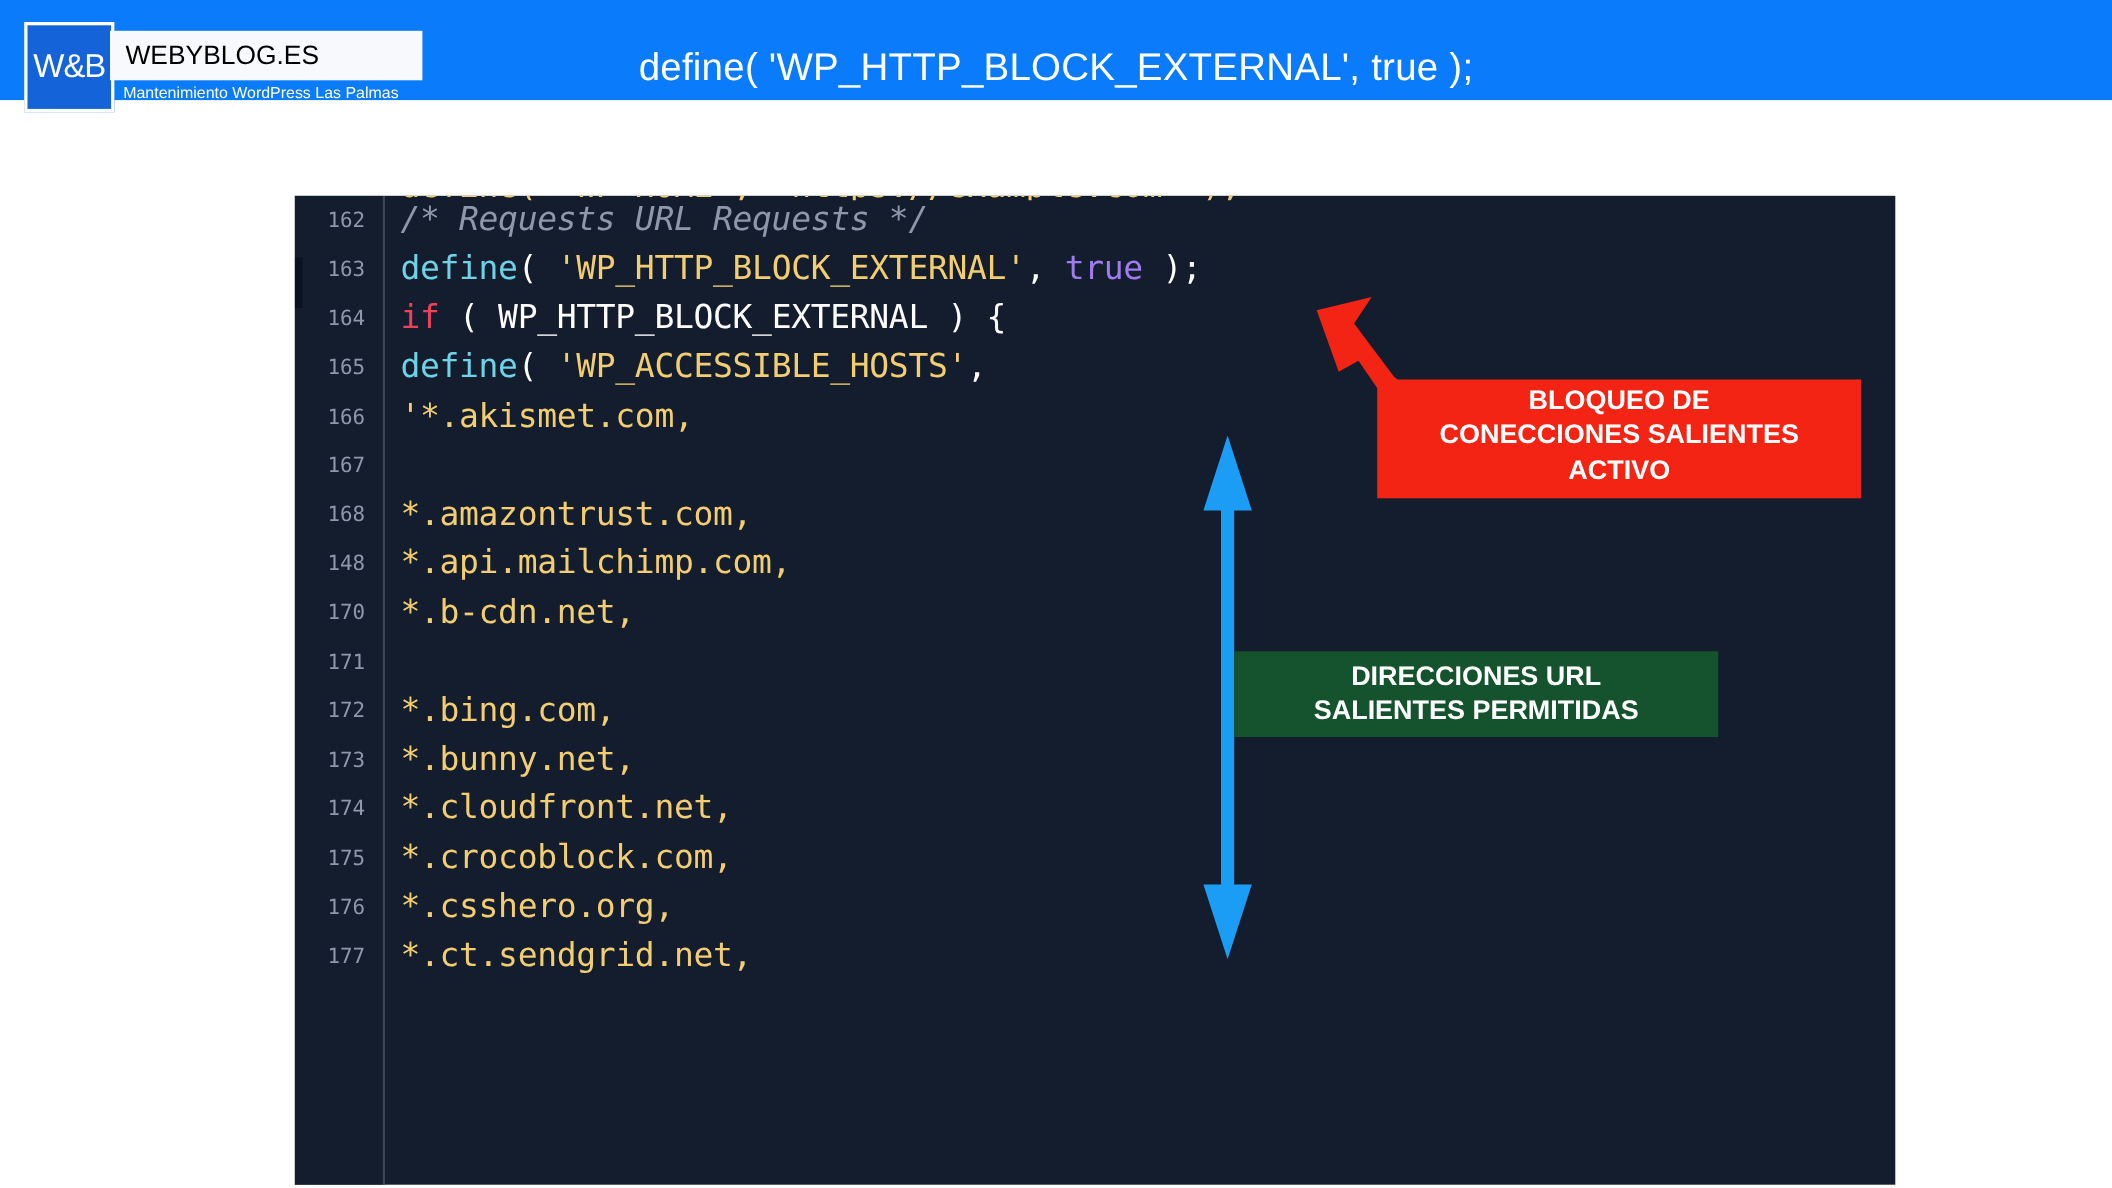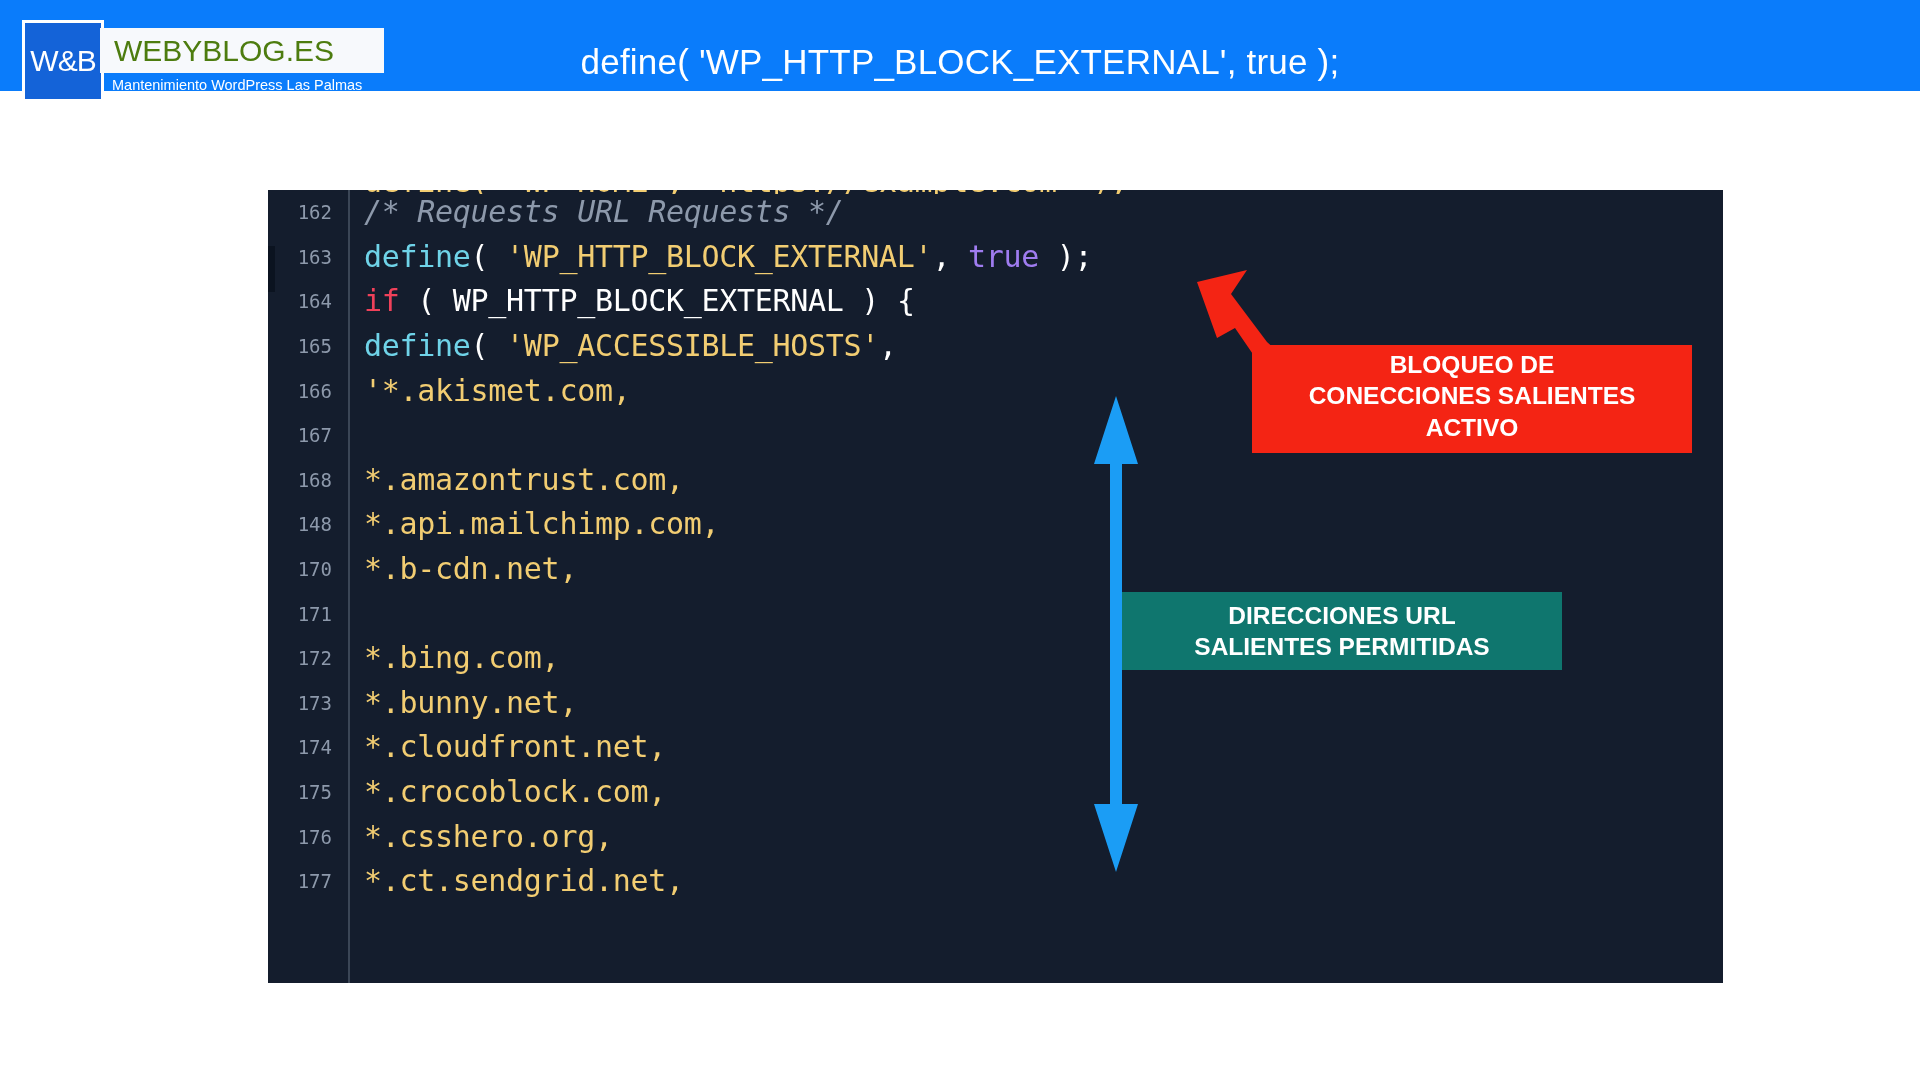--- a/index.html
+++ b/index.html
@@ -61,22 +61,22 @@
     left: 78px;
     top: 8px;
     width: 284px;
     height: 45px;
     background: #f7f9fc;
     display: flex;
     align-items: center;
     padding-left: 14px;
   }
   #brand-name {
-    color: #4d7c0f;
-    font-size: 30px;
+    color: #000000;
+    font-size: 24px;
     font-weight: 400;
     letter-spacing: 0px;
     white-space: nowrap;
   }
 
   #brand-tagline {
     position: absolute;
     left: 90px;
     top: 57px;
     color: #ffffff;
@@ -99,24 +99,23 @@
     letter-spacing: 0.2px;
     pointer-events: none;
   }
 
   
   #code-panel {
     position: absolute;
     left: 268px;
     top: 178px;
     width: 1455px;
-    height: 793px;
+    height: 899px;
     background: #141d2d;
     overflow: hidden;
-    margin-top: 12px;
   }
 
   #gutter-rail {
     position: absolute;
     left: 0; top: 0;
     width: 80px;
     height: 100%;
     background: #141d2d;
   }
   #gutter-divider {
@@ -216,21 +215,21 @@
     width: 110px;
     height: 95px;
   }
 
   #callout-allowed {
     position: absolute;
     left: 1122px;
     top: 592px;
     width: 440px;
     height: 78px;
-    background: #0f766e;
+    background: #14532d;
     display: flex;
     flex-direction: column;
     align-items: center;
     justify-content: center;
   }
   #callout-allowed span {
     display: block;
     color: #ffffff;
     font-size: 24.5px;
     font-weight: bold;

